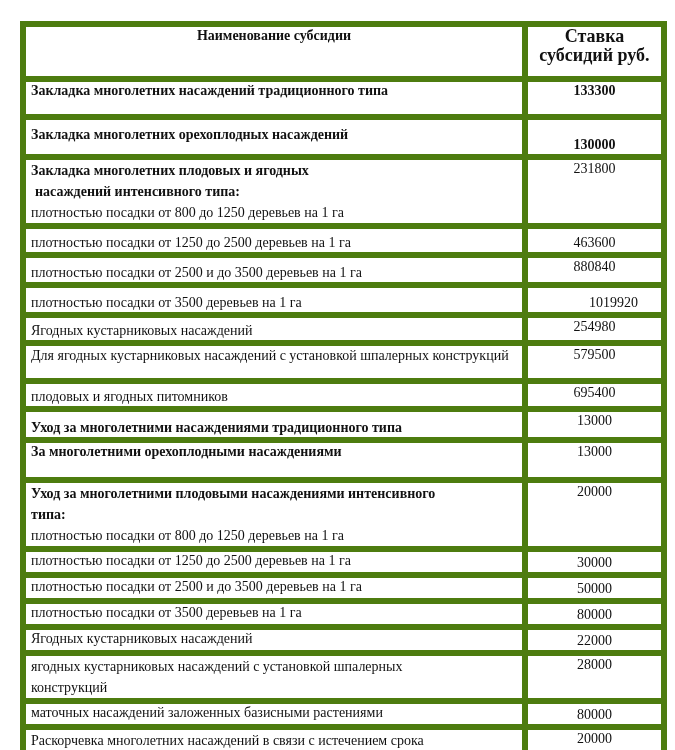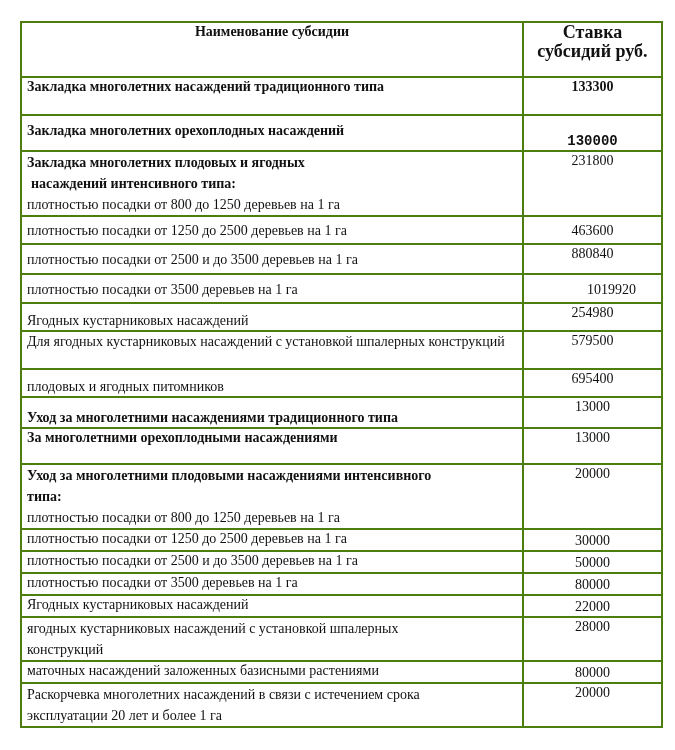--- a/index.html
+++ b/index.html
@@ -1,20 +1,20 @@
 <!DOCTYPE html>
 <html><head>
 <meta charset="utf-8">
 <style>
   html, body { margin:0; padding:0; background:#ffffff; }
   body { width:675px; height:750px; position:relative; overflow:hidden;
          font-family:"Liberation Serif", "DejaVu Serif", serif; color:#111; }
   table.subs { position:absolute; left:20px; top:21px; width:641px;
                border-collapse:collapse; table-layout:fixed; font-size:14px; line-height:18px; }
-  table.subs td, table.subs th { border:2px solid #4d7c0f; padding:0 5px; vertical-align:top; }
+  table.subs td, table.subs th { border:6px solid #4d7c0f; padding:0 5px; vertical-align:top; }
   col.c1 { width:502px; }
   col.c2 { width:139px; }
   th { font-weight:bold; }
   th.h-name { vertical-align:bottom; text-align:center; padding-bottom:3px; }
   th.h-rate { text-align:center; padding-top:2px; padding-bottom:3px; font-size:18px; line-height:19px; }
   td.val { text-align:center; padding-top:3px; }
   td.name { padding-top:2px; }
   .b { font-weight:bold; }
   .bot { vertical-align:bottom !important; padding-bottom:2px; }
   .just { text-align:justify; }
@@ -38,21 +38,21 @@
     </th>
   </tr>
 
   <tr style="height:38px;">
     <td class="name b">Закладка многолетних насаждений традиционного типа</td>
     <td class="val b">133300</td>
   </tr>
 
   <tr style="height:32px;">
     <td class="name b" style="padding-top:6px;">Закладка многолетних орехоплодных насаждений</td>
-    <td class="val b" style="padding-top:16px;font-family:Liberation Mono, monospace;">130000</td>
+    <td class="val b" style="padding-top:16px;">130000</td>
   </tr>
 
   <tr style="height:64px;">
     <td class="name" style="line-height:21px;">
       <span class="ln b">Закладка многолетних плодовых и ягодных</span>
       <span class="ln b ind">насаждений интенсивного типа:</span>
       <span class="ln">плотностью посадки от 800 до 1250 деревьев на 1 га</span>
     </td>
     <td class="val">231800</td>
   </tr>

